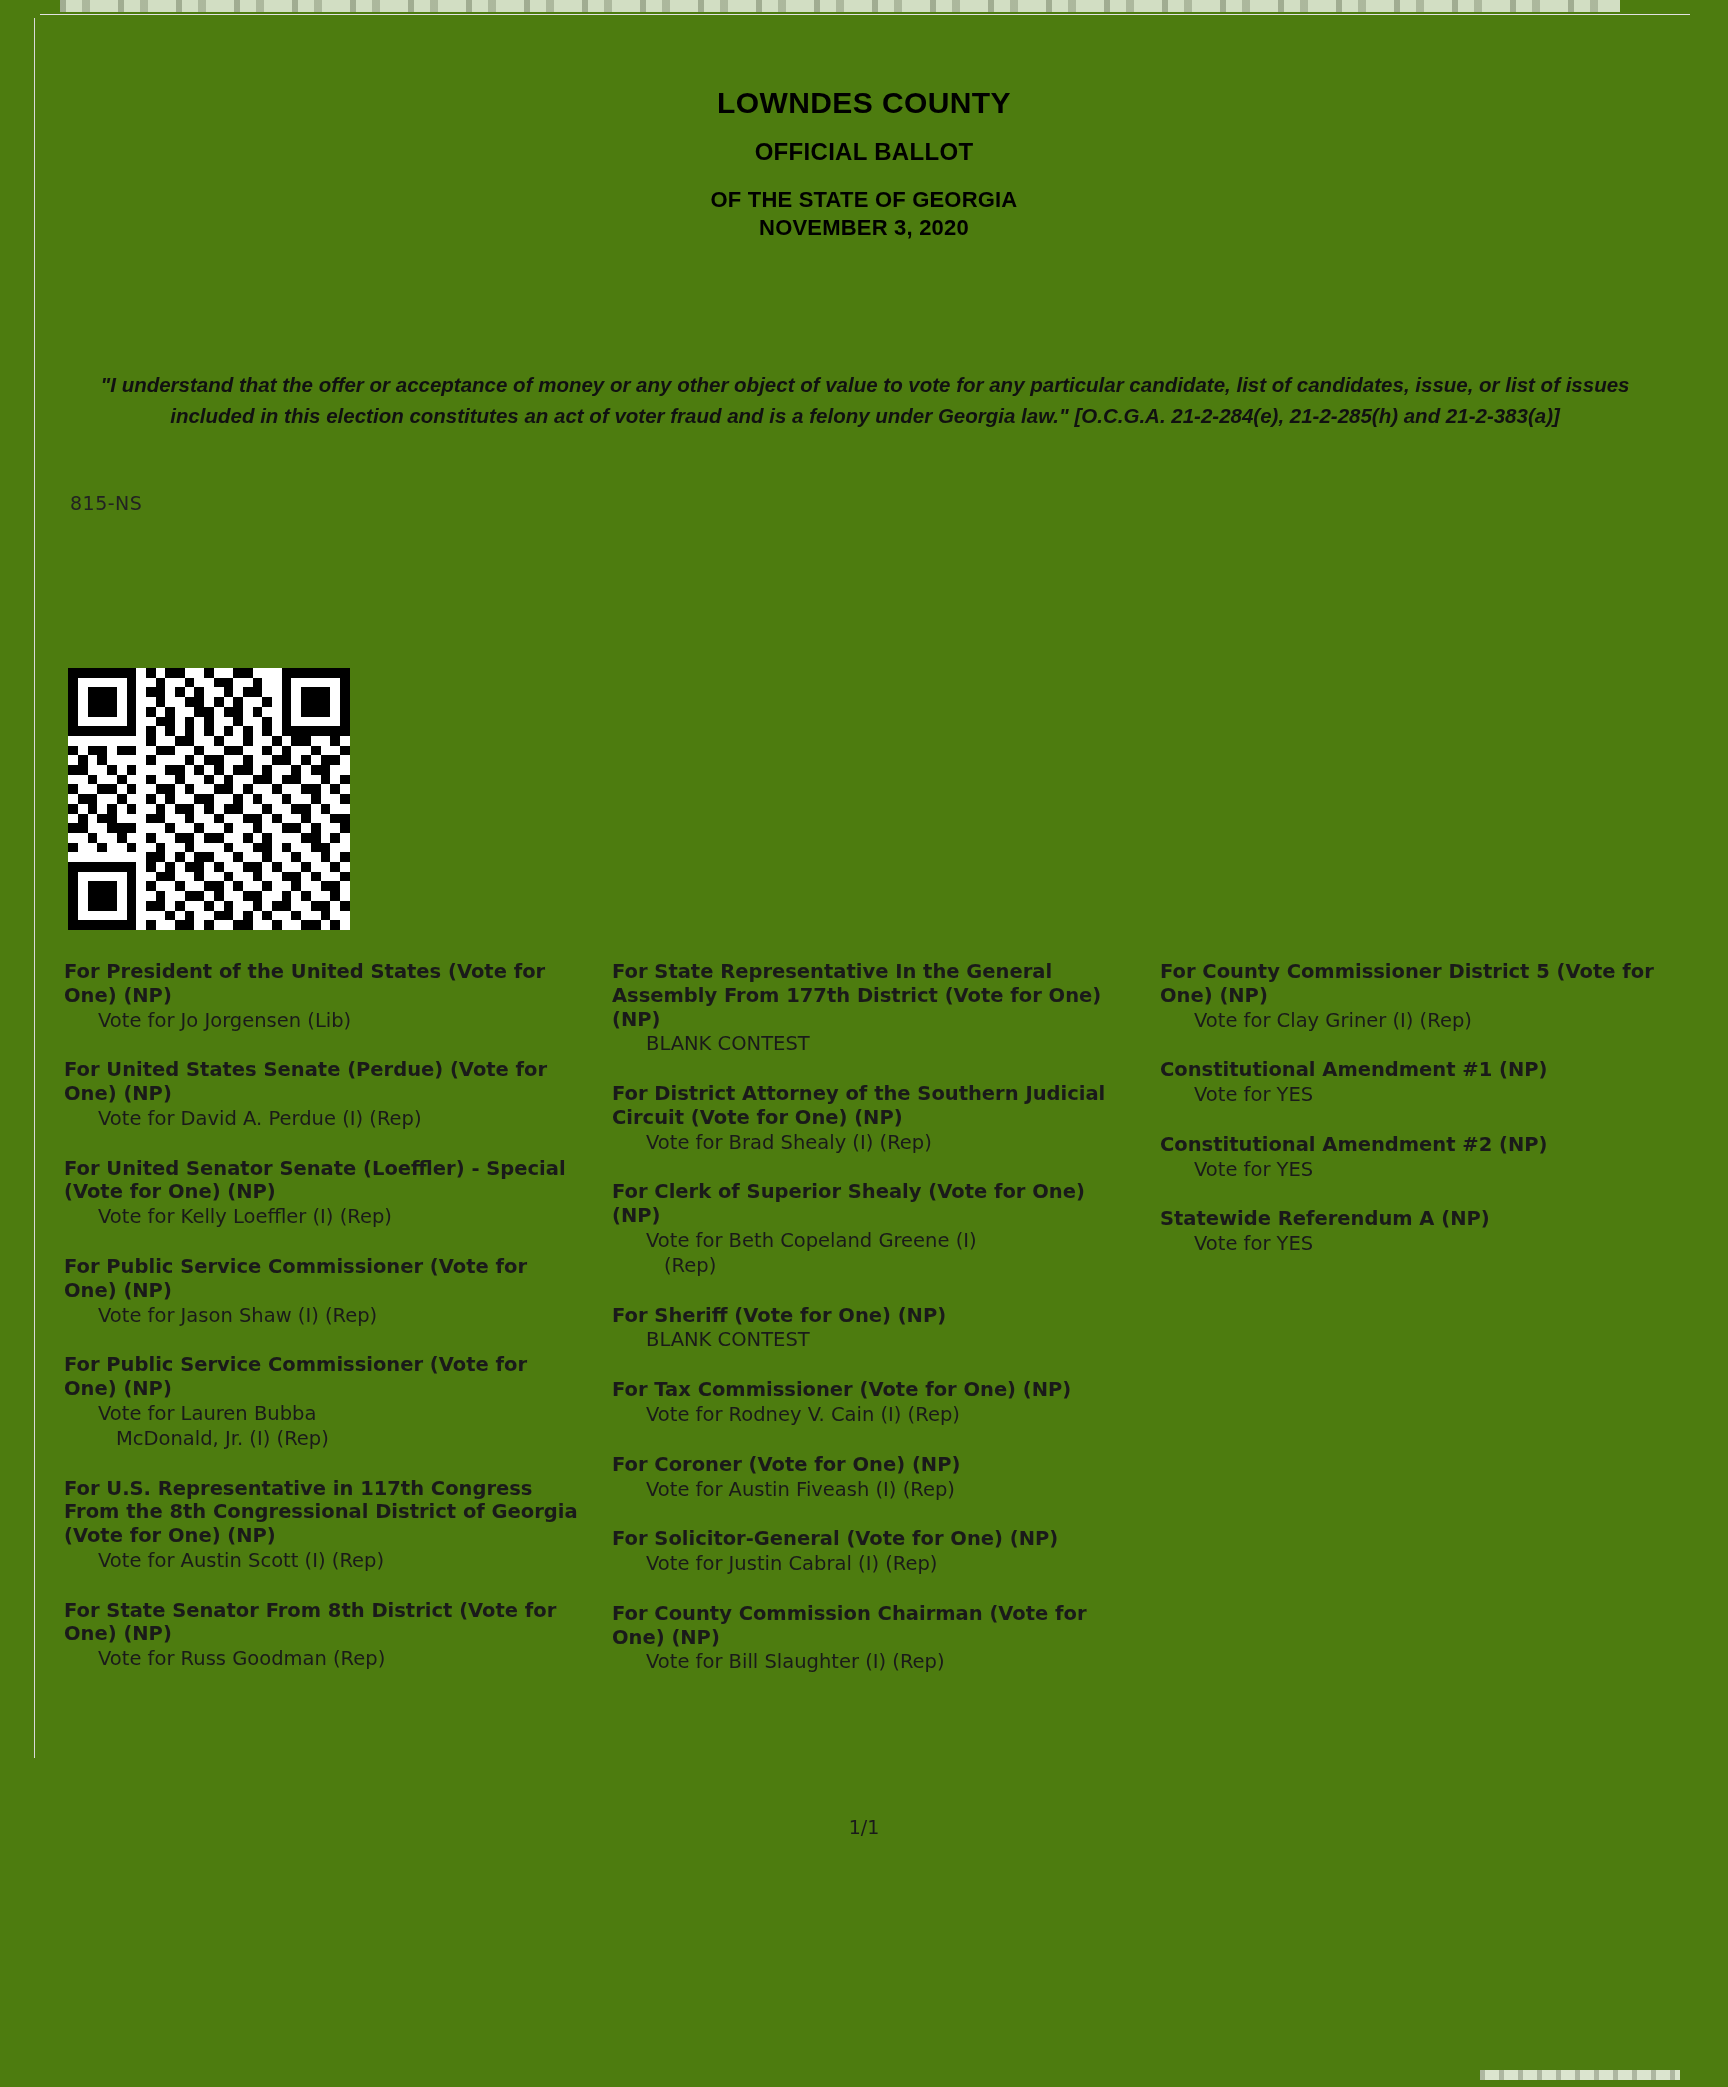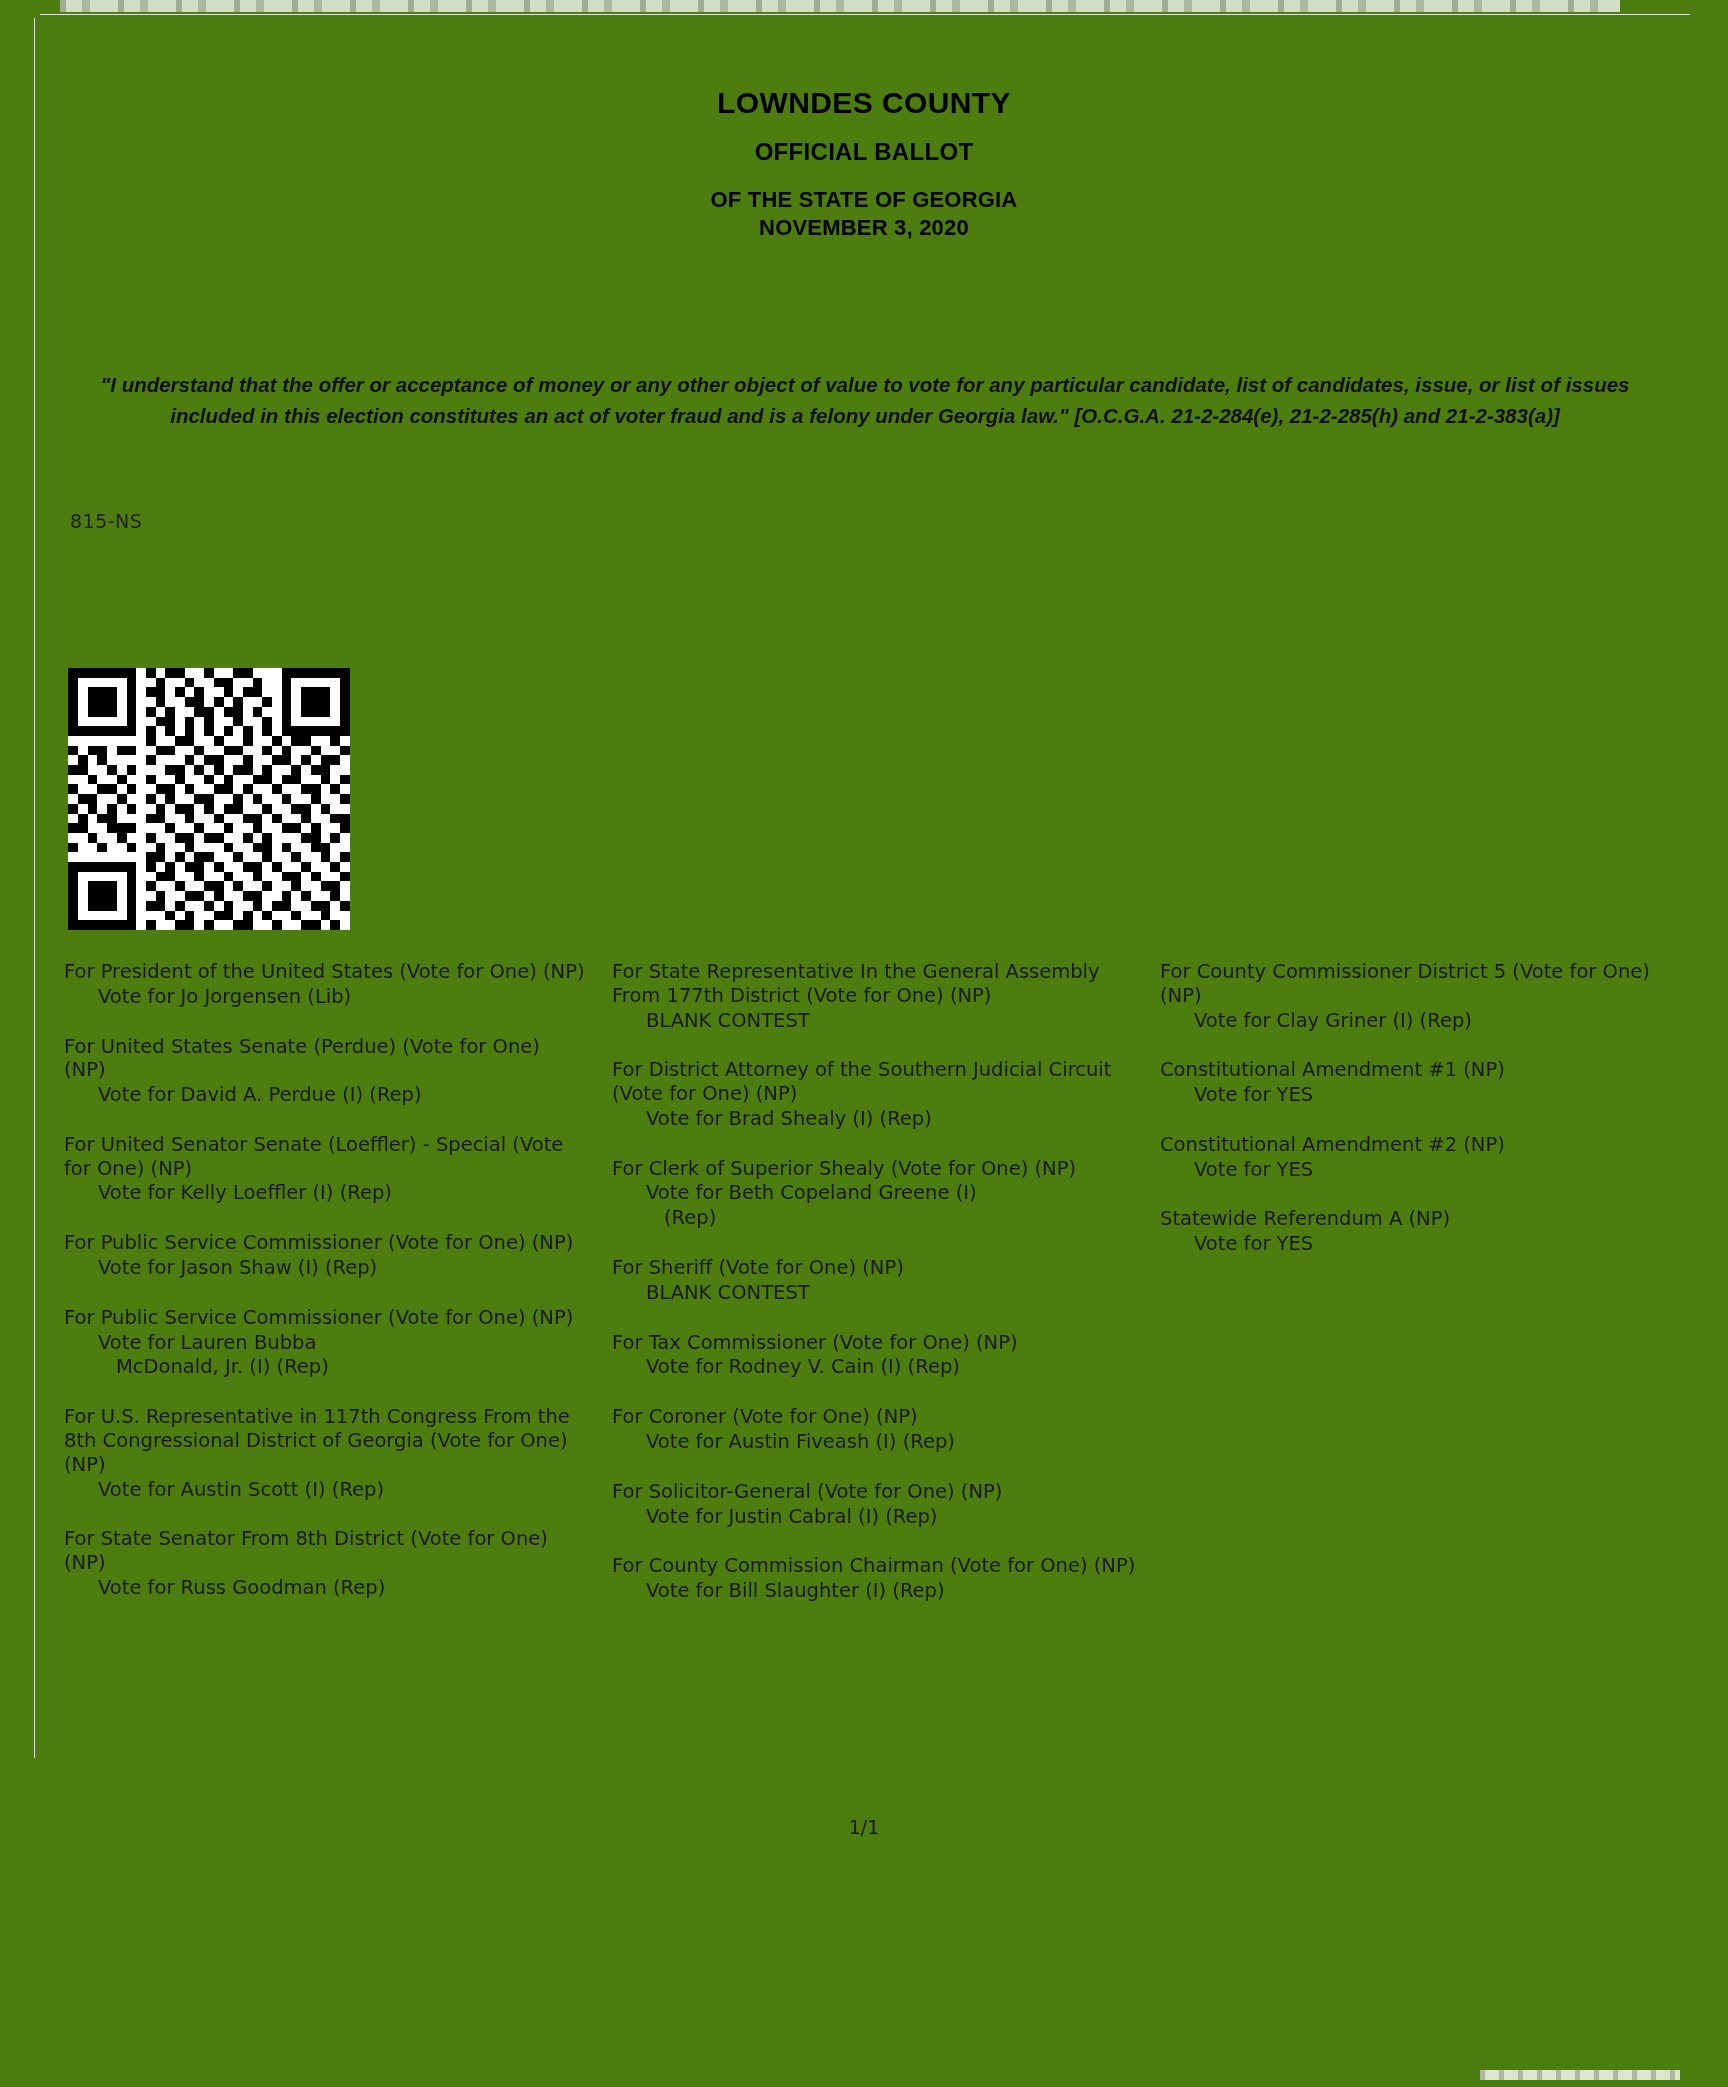--- a/index.html
+++ b/index.html
@@ -95,21 +95,21 @@
     font-style: italic;
     font-weight: bold;
     font-size: 20.5px;
     line-height: 1.5;
     color: #111;
   }
 
   .precinct-code {
     position: absolute;
     left: 70px;
-    top: 510px;
+    top: 492px;
     font-family: "DejaVu Sans", sans-serif;
     font-size: 19px;
     letter-spacing: .5px;
     color: #222;
   }
 
   
   .qr {
     position: absolute;
     left: 68px;
@@ -136,20 +136,21 @@
   .col-3 { width: 524px; }
 
   .contest {
     margin-bottom: 26px;
   }
   .contest-title {
     font-family: "DejaVu Sans", sans-serif;
     font-size: 19.5px;
     line-height: 1.22;
     color: #1a1a1a;
+    font-weight: bold;
   }
   .choice {
     font-family: "DejaVu Sans", sans-serif;
     font-size: 19.5px;
     line-height: 1.22;
     color: #1a1a1a;
     padding-left: 34px;
     text-indent: 0;
     margin-top: 1px;
   }

